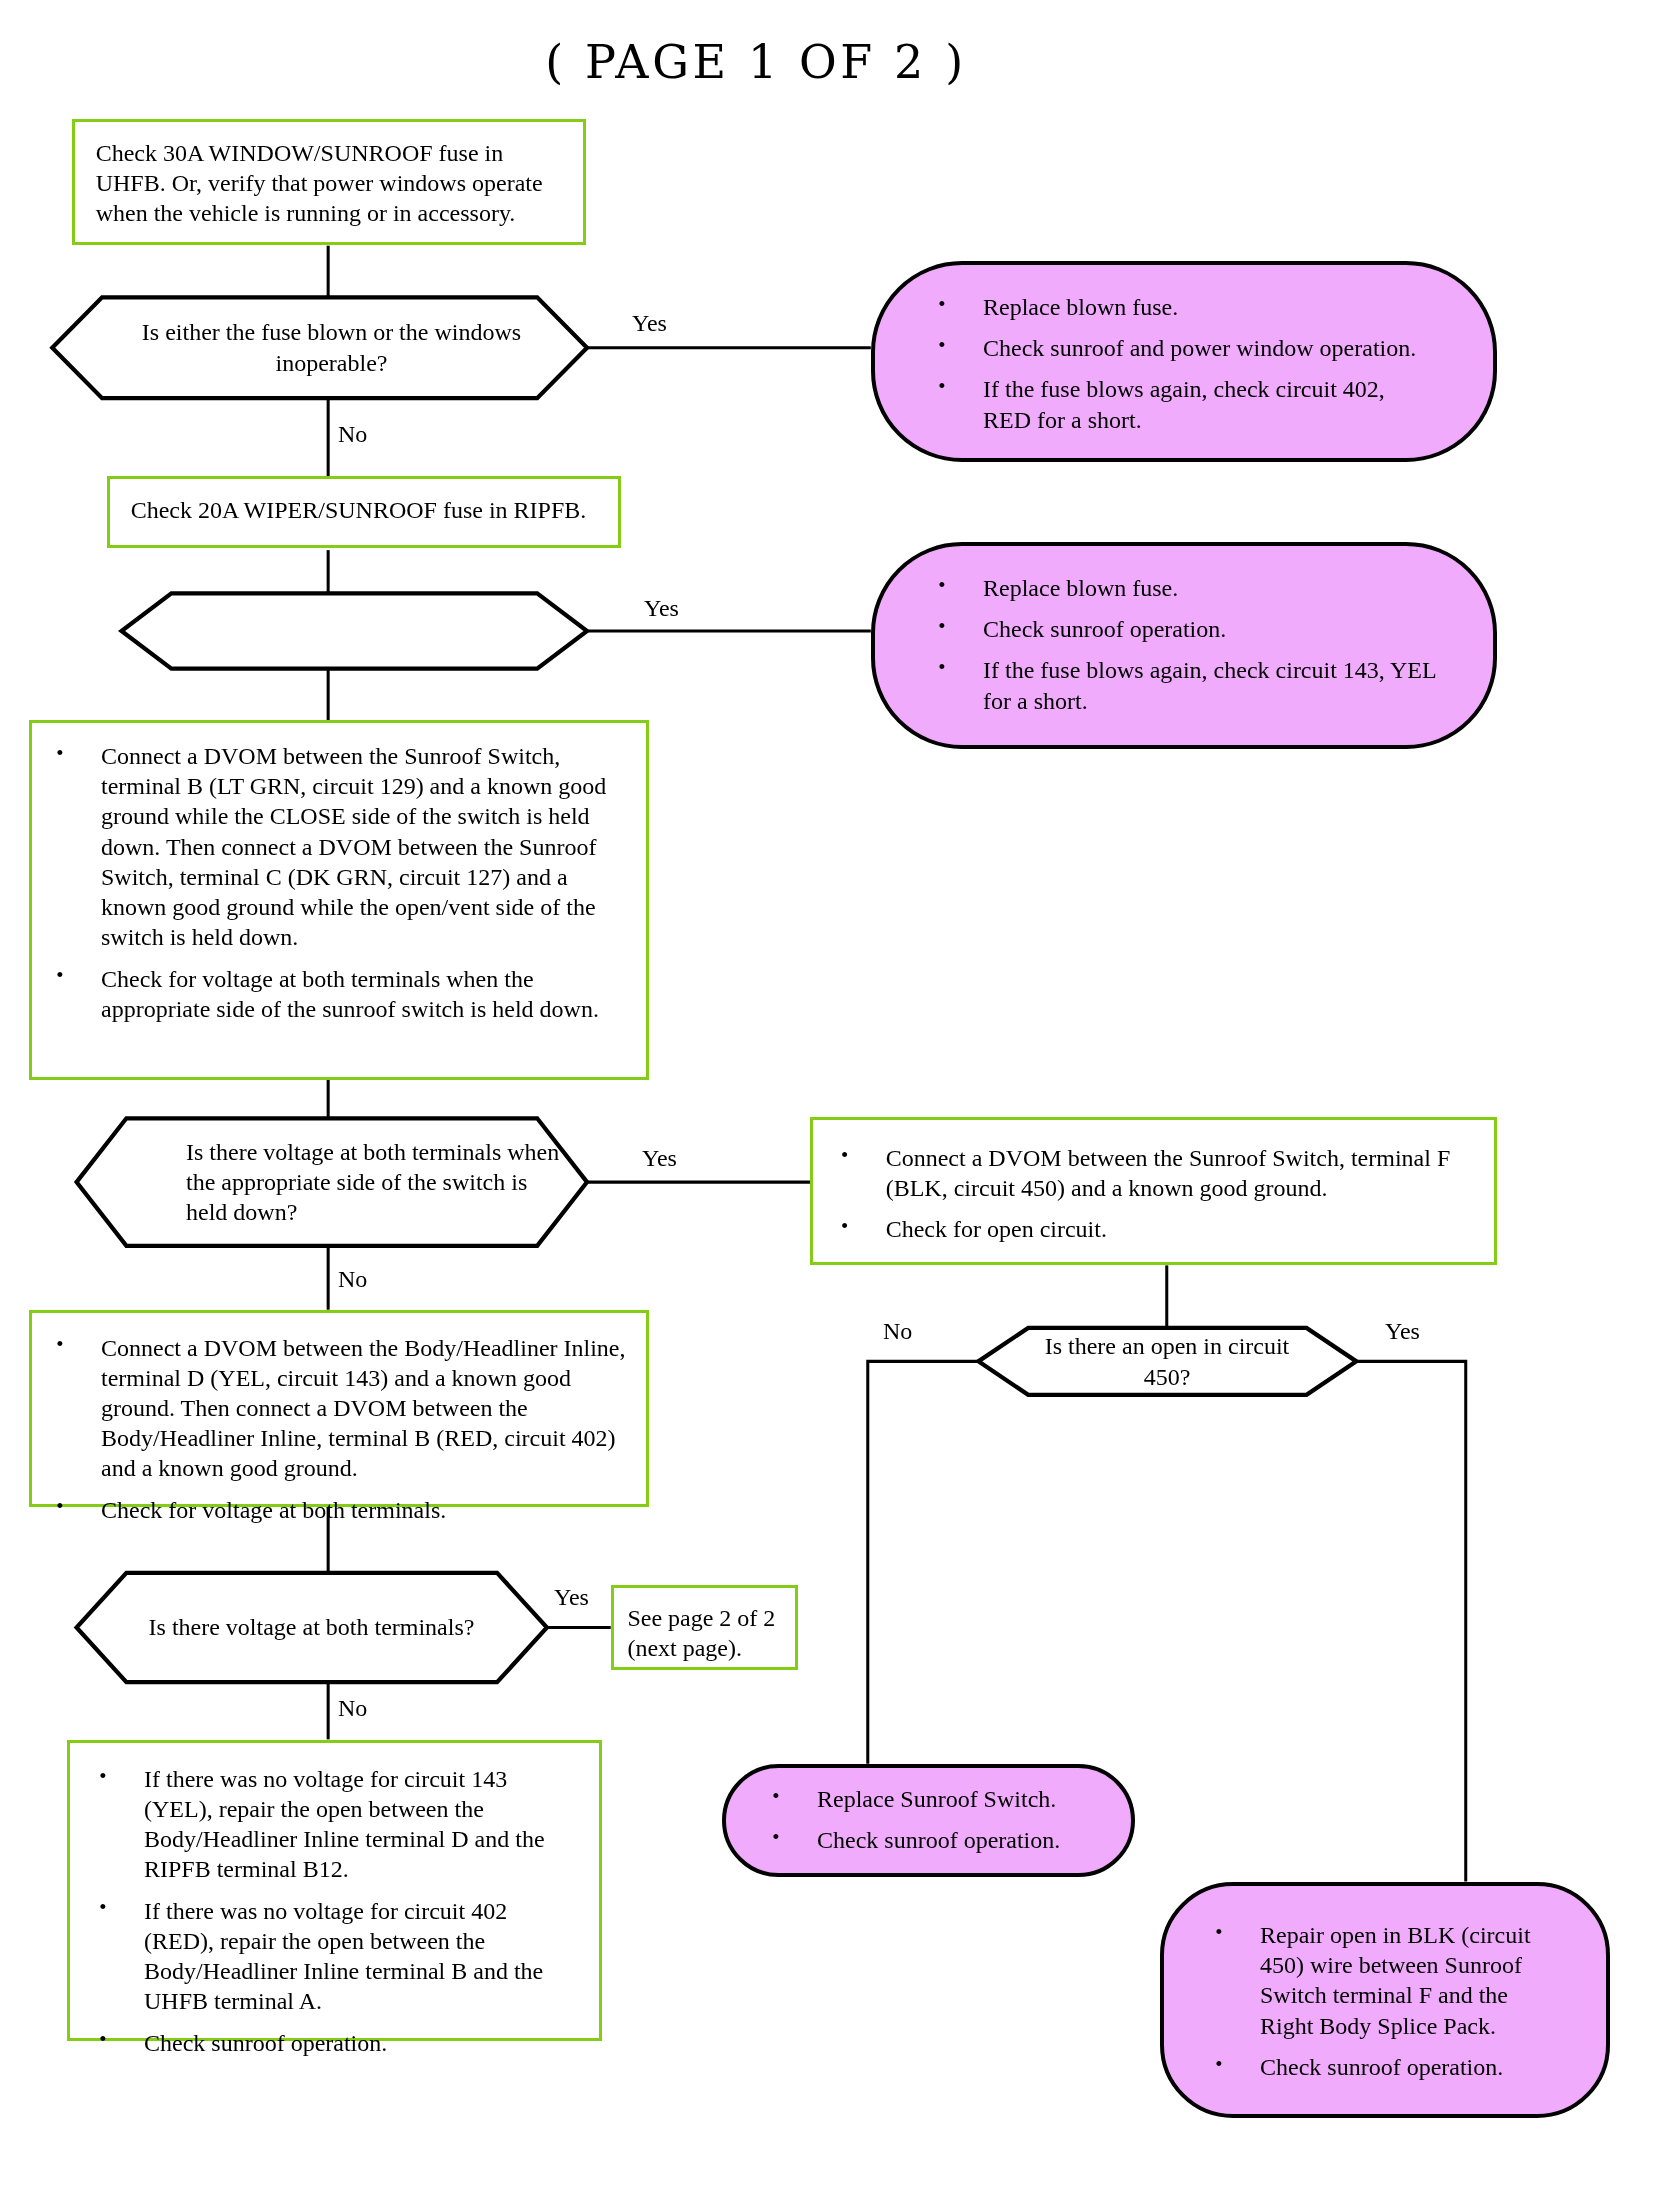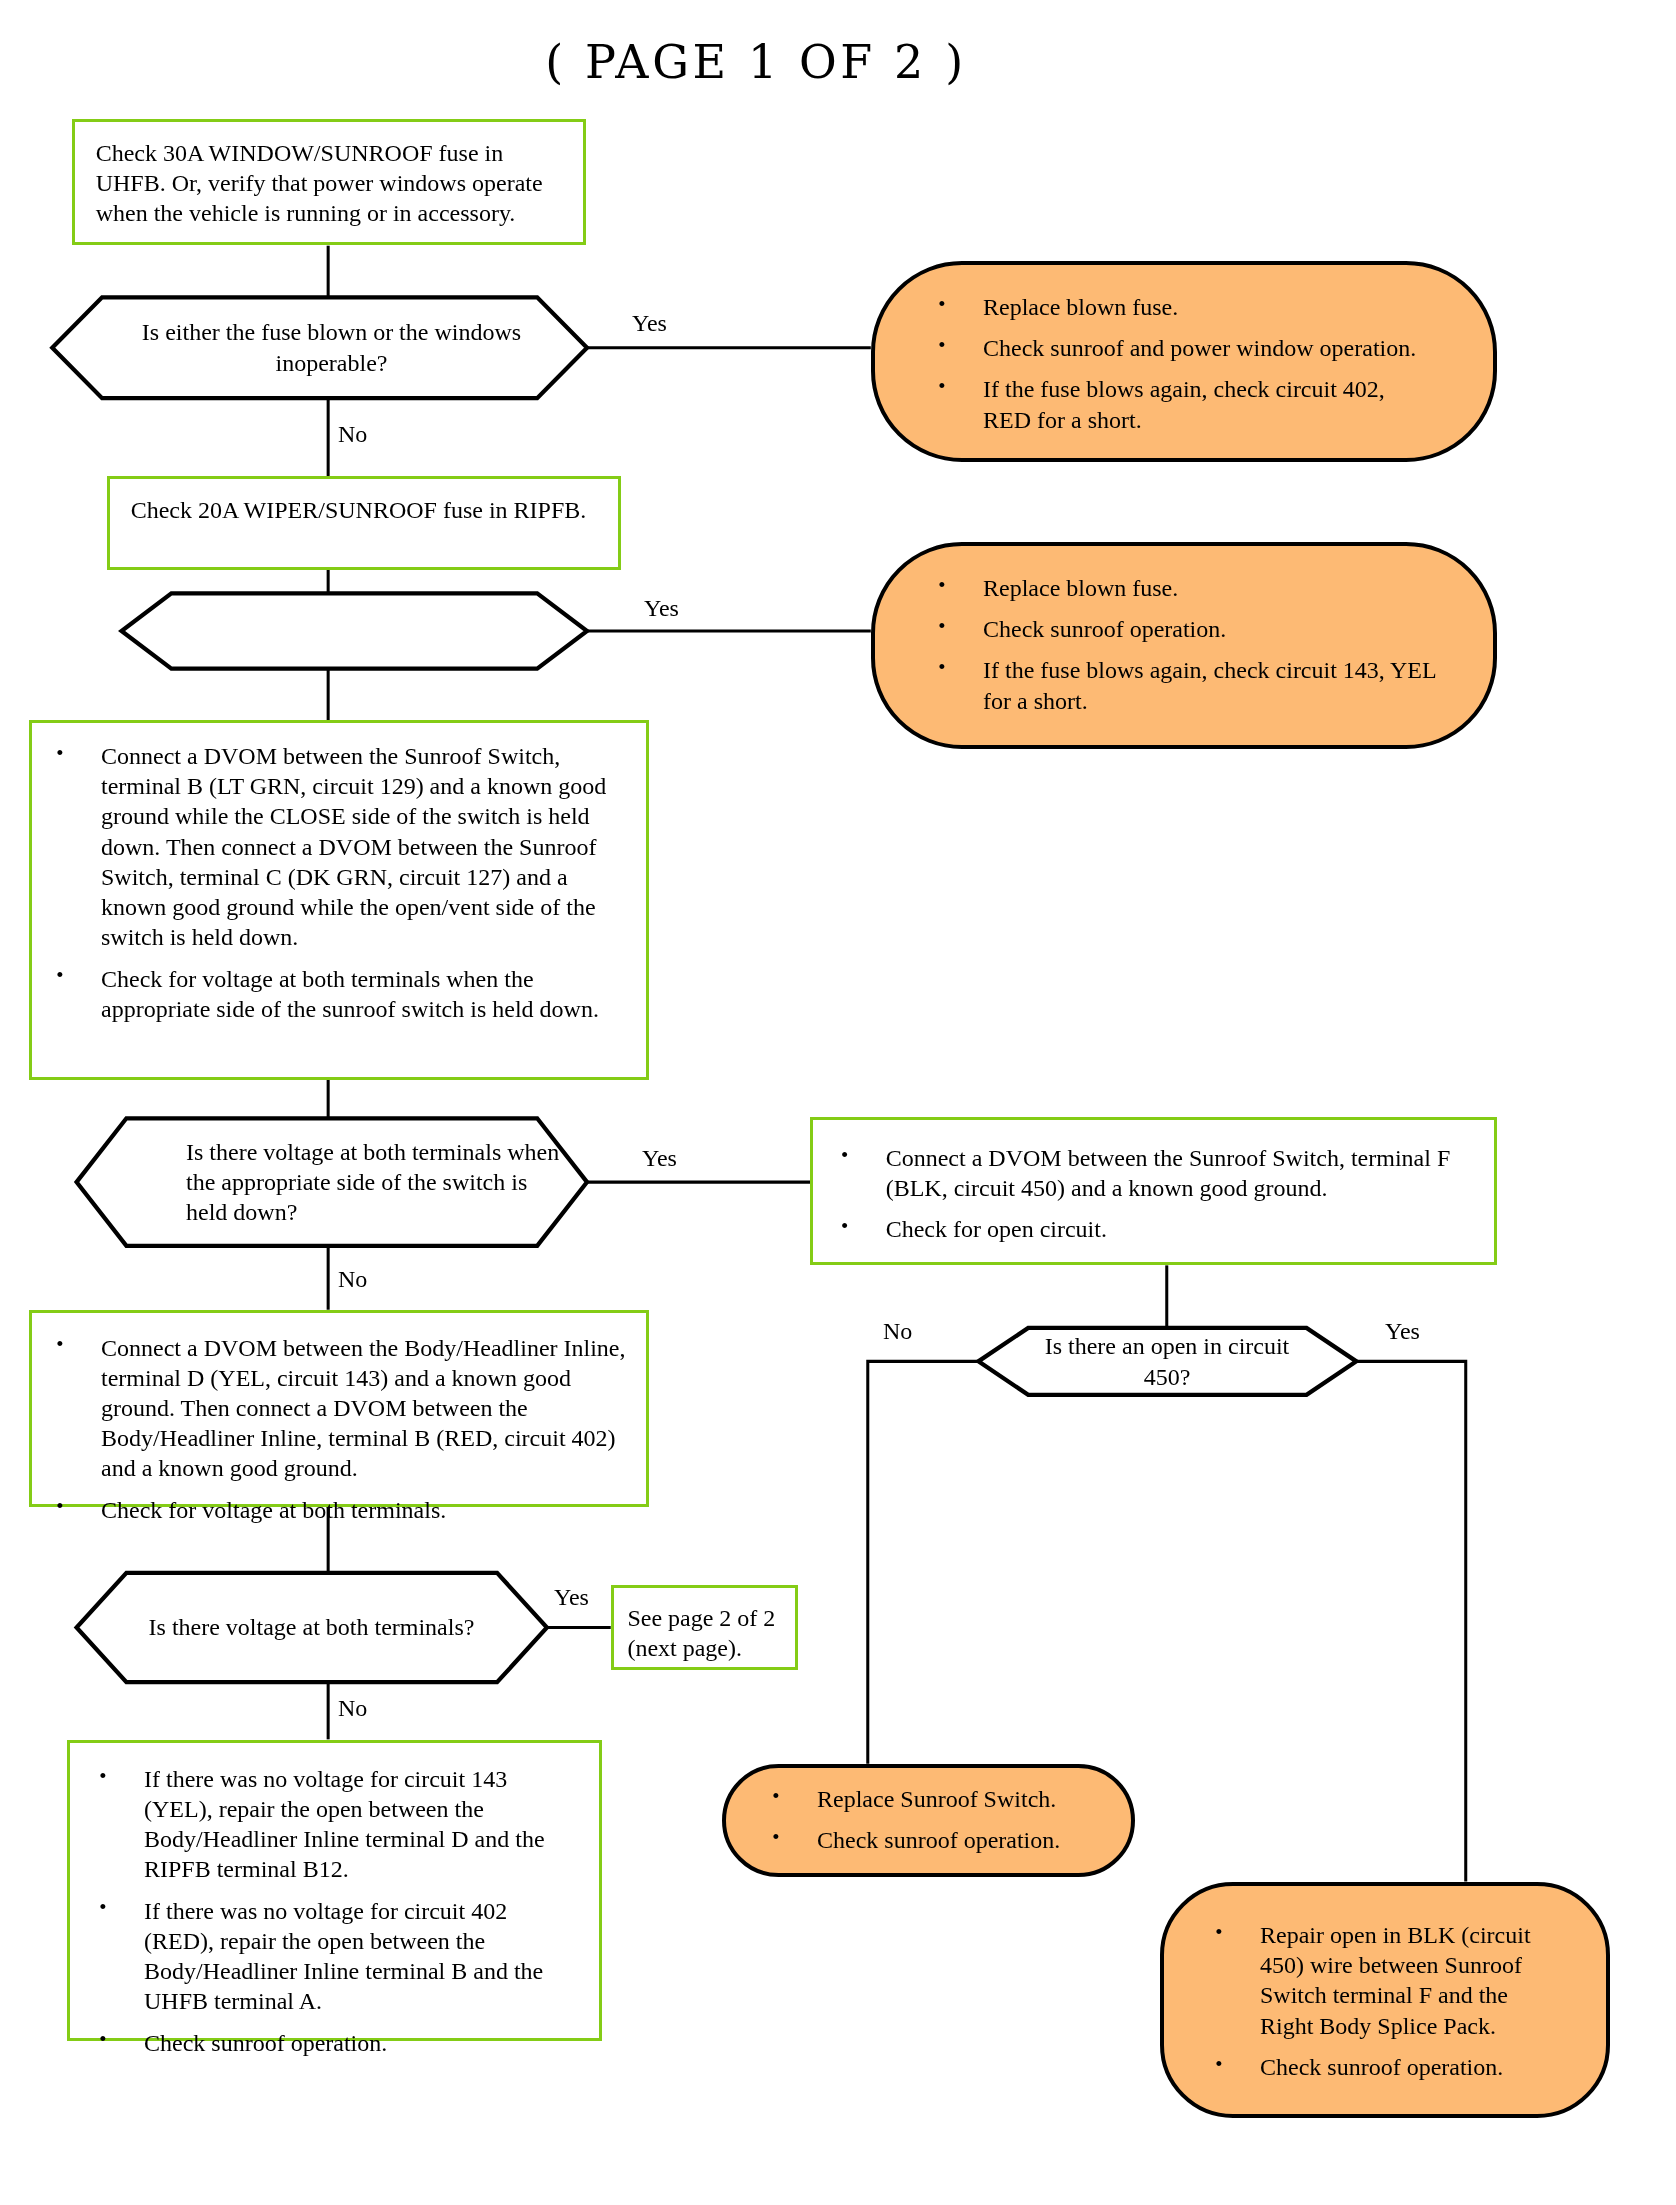--- a/index.html
+++ b/index.html
@@ -28,21 +28,21 @@
     box-sizing: border-box;
   }
   
   .rect {
     border: 3px solid #84cc16;
     background: #fff;
   }
   
   .stadium {
     border: 4.3px solid #000;
-    background: #fdba74;
+    background: #f0abfc;
     border-radius: 91px;
   }
   .inner {
     padding: 16px 20.7px;
   }
   .txt {
     font-size: 24px;
     line-height: 1.26;
   }
   
@@ -155,21 +155,21 @@
   <div class="node stadium" style="left:871px; top:261px; width:626px; height:201px;">
     <div class="inner" style="padding:27px 56px;">
       <ul class="blist">
         <li>Replace blown fuse.</li>
         <li>Check sunroof and power window operation.</li>
         <li>If the fuse blows again, check circuit 402, RED for a short.</li>
       </ul>
     </div>
   </div>
 
-  <div class="node rect" style="left:107px; top:476px; width:514px; height:94px;">
+  <div class="node rect" style="left:107px; top:476px; width:514px; height:72px;">
     <div class="inner txt">Check 20A WIPER/SUNROOF fuse in RIPFB.</div>
   </div>
 
   <div class="edgelabel" style="left:644px; top:596px;">Yes</div>
 
   <div class="node stadium" style="left:871px; top:542px; width:626px; height:207px;">
     <div class="inner" style="padding:27px 56px;">
       <ul class="blist">
         <li>Replace blown fuse.</li>
         <li>Check sunroof operation.</li>

